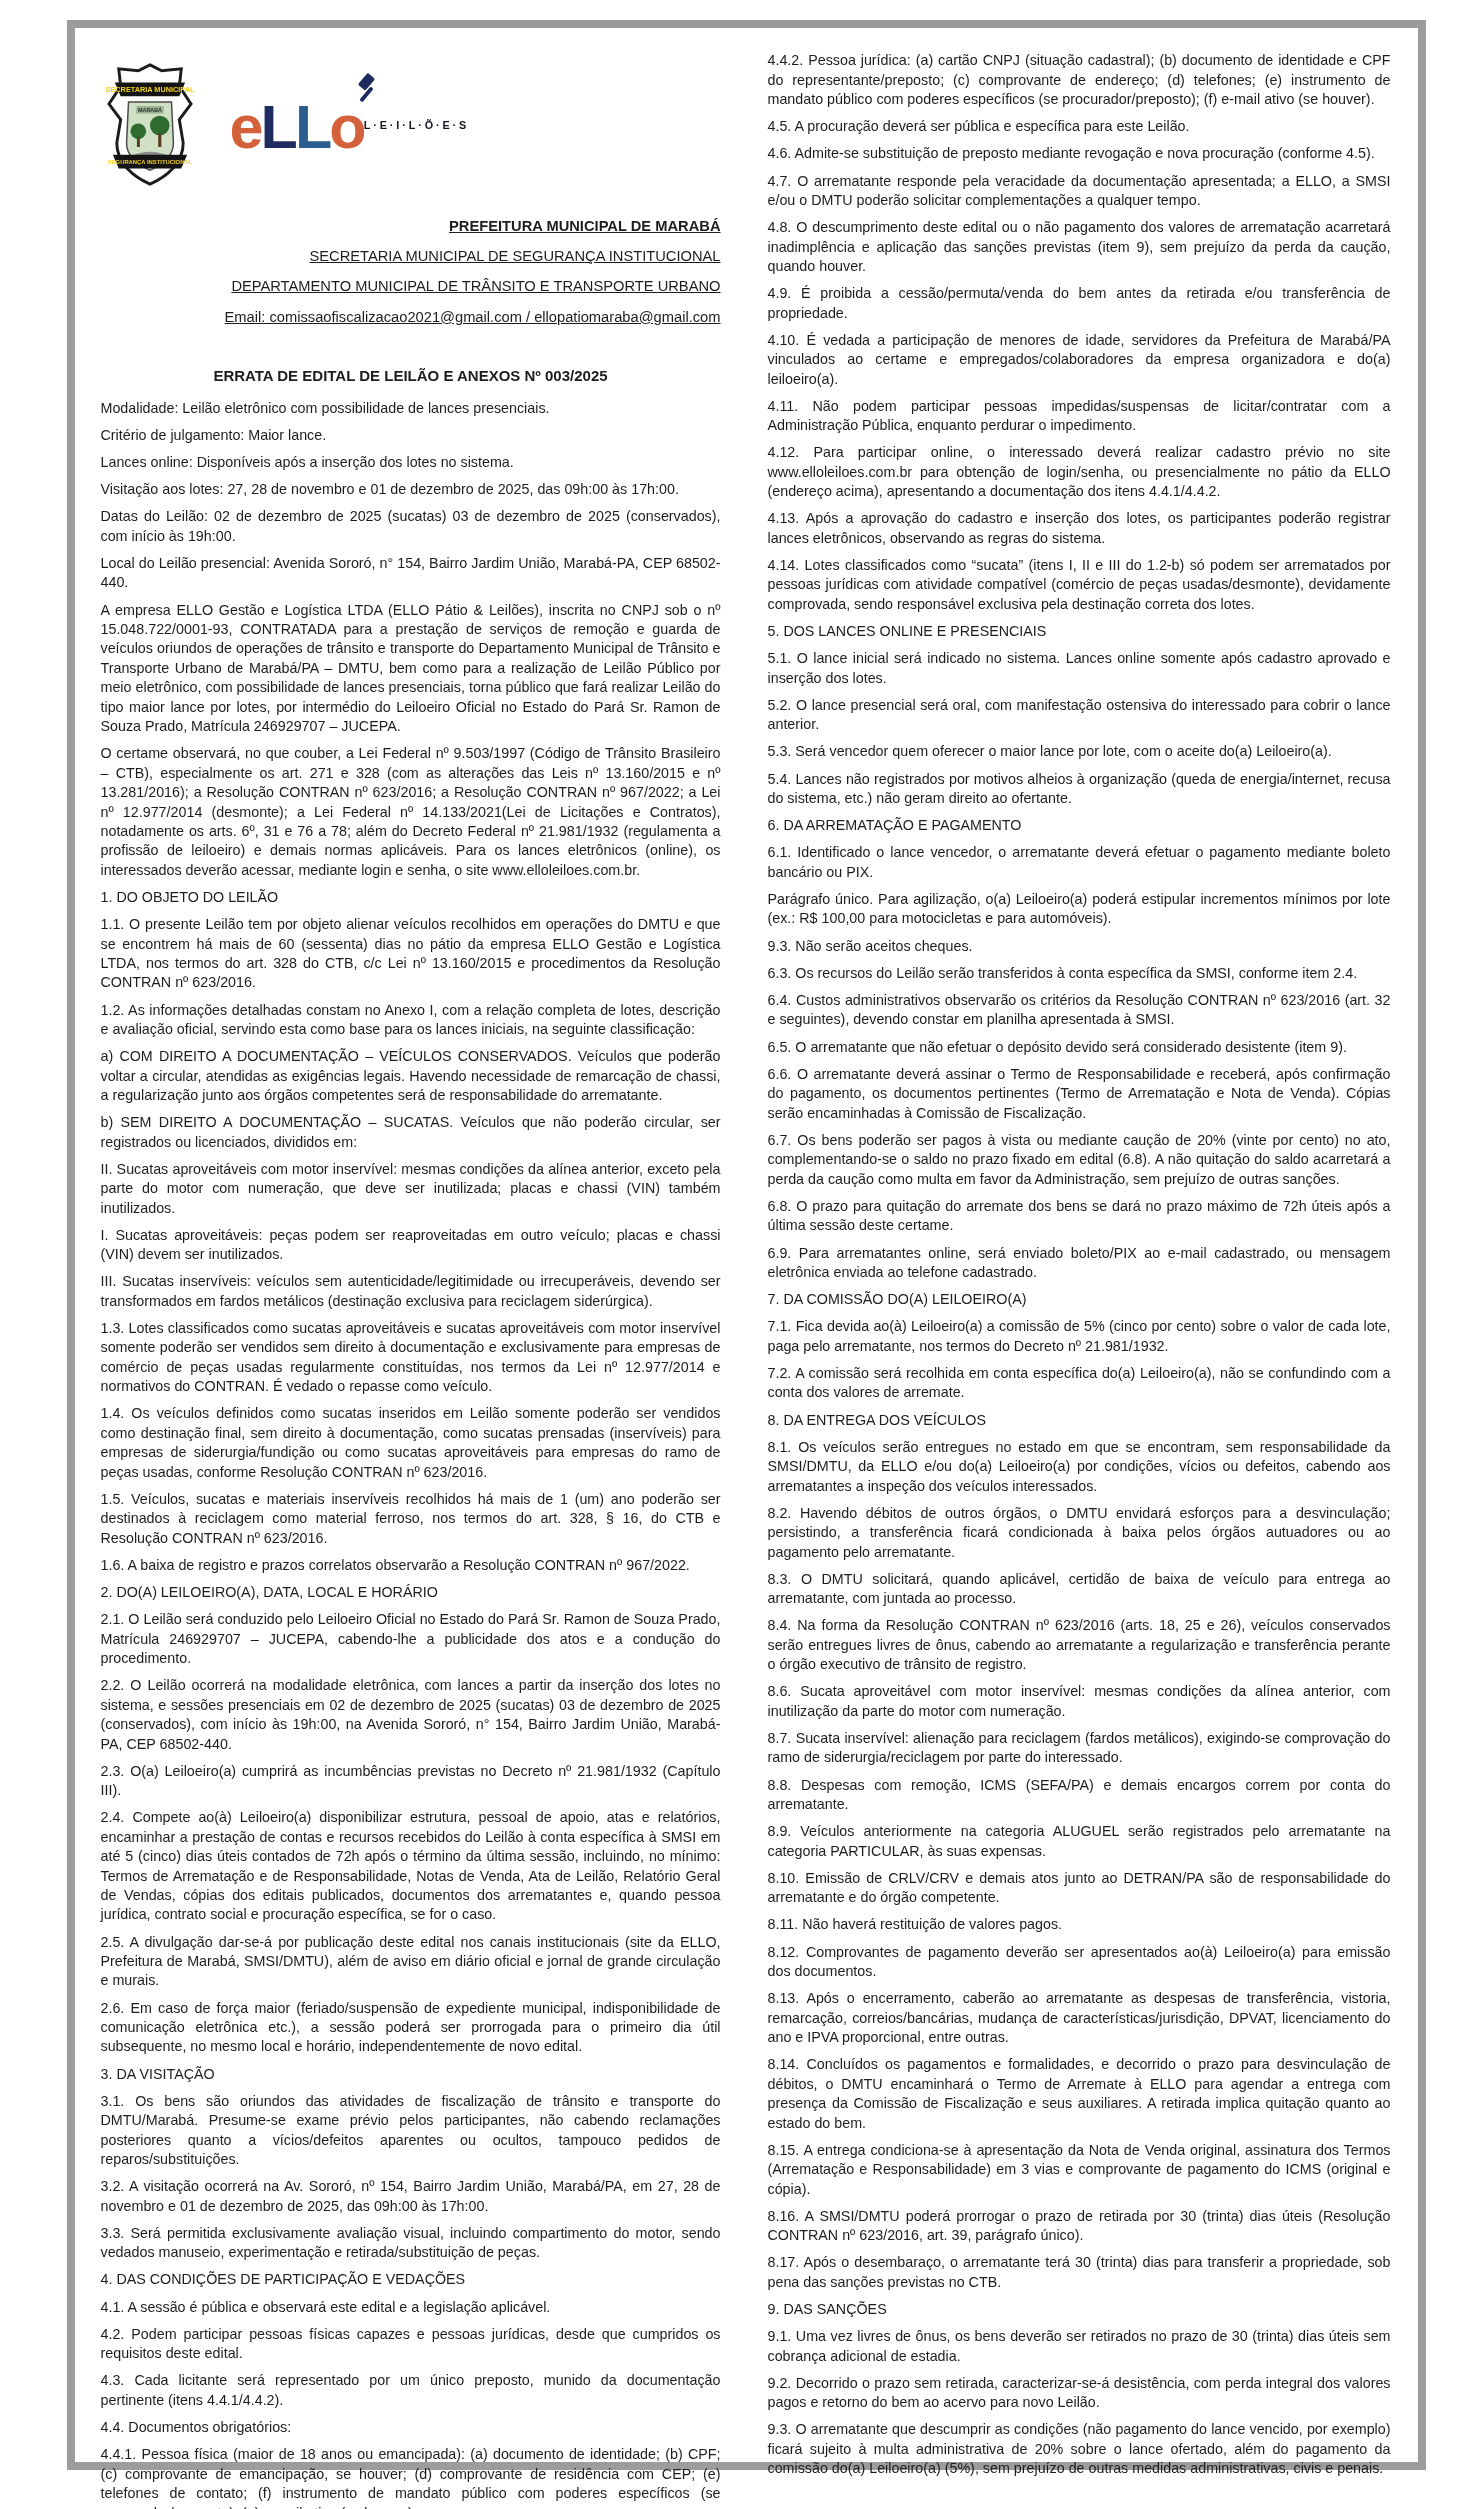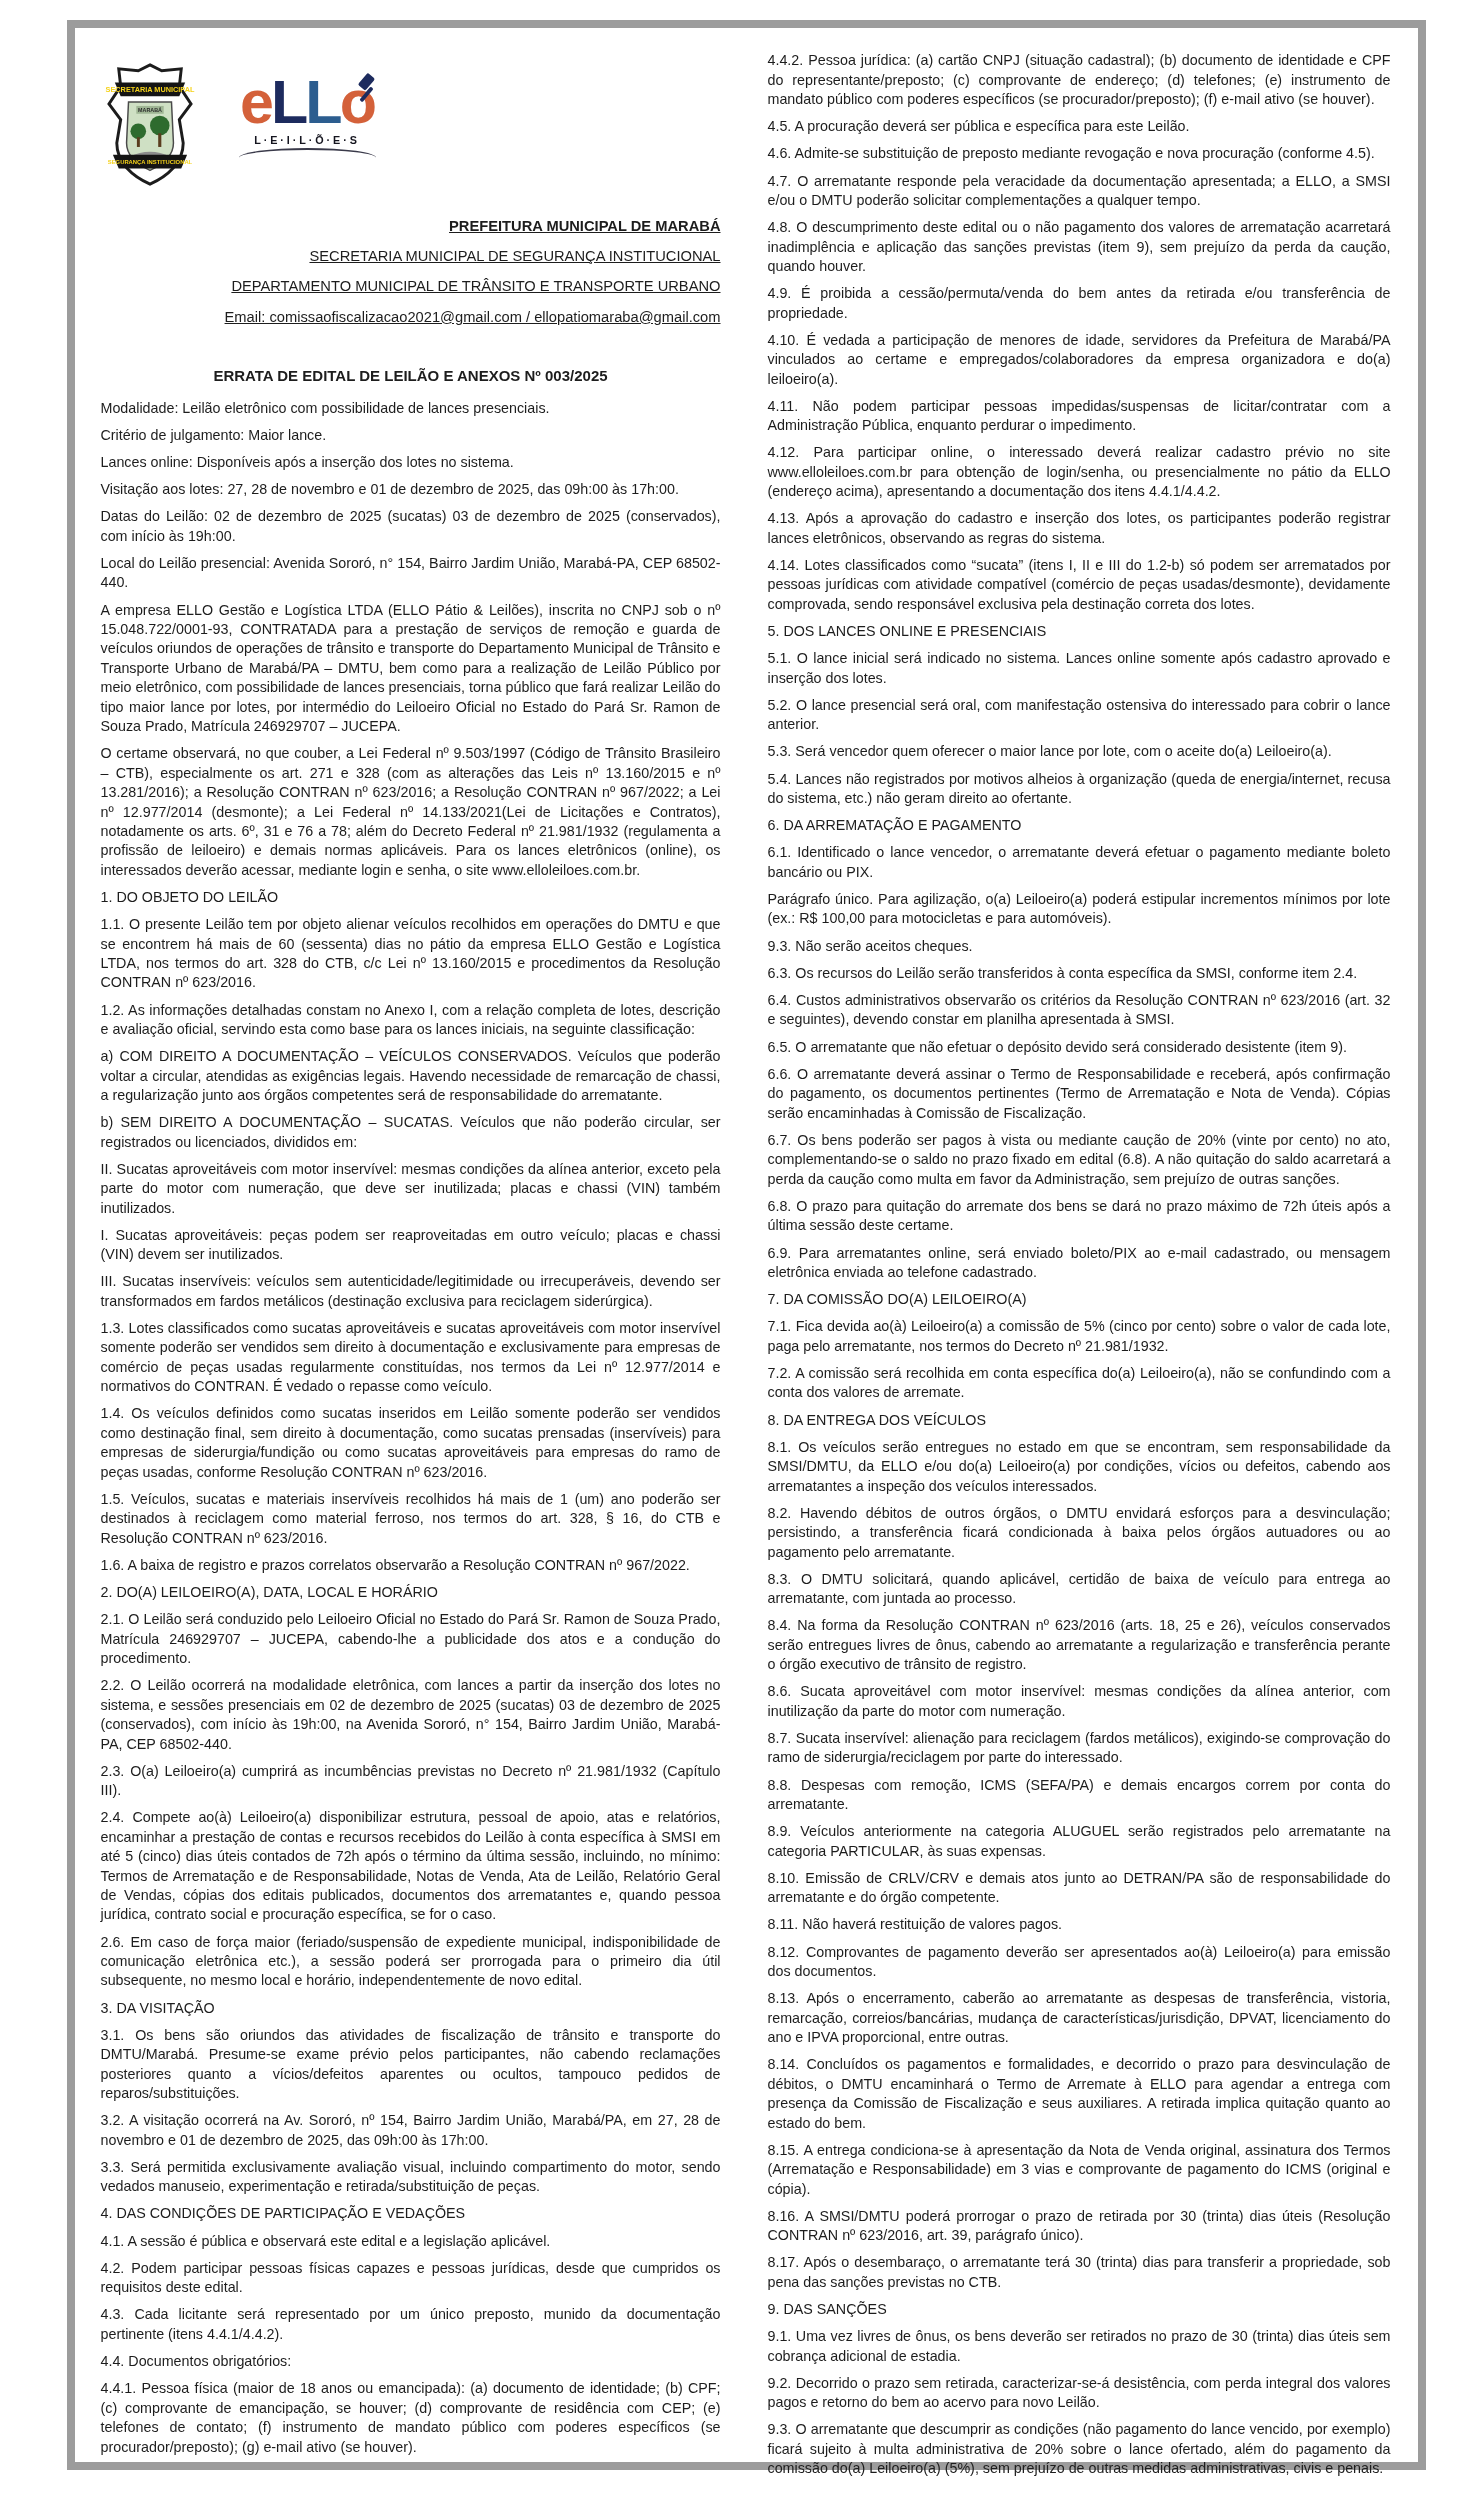--- a/index.html
+++ b/index.html
@@ -21,21 +21,21 @@
   .org.bold{font-weight:bold;}
   .doc-title{text-align:center;font-weight:bold;font-size:15px;line-height:19.6px;margin:39px 0 12.7px;}
   .org-block{margin-top:29px;}
   
   .para,.sect{
     font-size:14.3px;line-height:19.4px;margin:0 0 7.8px;
     text-align:justify;
   }
   .sect{text-align:left;}
   
-  .ello{position:relative;width:155px;height:116px;display:flex;flex-direction:column;align-items:center;}
+  .ello{position:relative;width:155px;height:116px;display:flex;align-items:center;}
   .ello-word{font-weight:bold;font-size:61px;line-height:61px;letter-spacing:-2.9px;margin-top:5.9px;}
   .ello-sub{font-weight:bold;font-size:10.8px;letter-spacing:2.9px;color:#15151f;margin-top:1px;}
   .ello-swoosh{width:137px;height:7.8px;border-top:2.5px solid #3a3a4a;border-radius:50% 50% 0 0/100% 100% 0 0;margin-top:2px;}
   .gavel{position:absolute;right:2px;top:5.9px;}
   .shield-wrap{width:98px;height:127px;}
 </style>
 </head>
 <body>
 
 <div class="frame">
@@ -102,20 +102,21 @@
           <p class="para">III. Sucatas inservíveis: veículos sem autenticidade/legitimidade ou irrecuperáveis, devendo ser transformados em fardos metálicos (destinação exclusiva para reciclagem siderúrgica).</p>
           <p class="para">1.3. Lotes classificados como sucatas aproveitáveis e sucatas aproveitáveis com motor inservível somente poderão ser vendidos sem direito à documentação e exclusivamente para empresas de comércio de peças usadas regularmente constituídas, nos termos da Lei nº 12.977/2014 e normativos do CONTRAN. É vedado o repasse como veículo.</p>
           <p class="para">1.4. Os veículos definidos como sucatas inseridos em Leilão somente poderão ser vendidos como destinação final, sem direito à documentação, como sucatas prensadas (inservíveis) para empresas de siderurgia/fundição ou como sucatas aproveitáveis para empresas do ramo de peças usadas, conforme Resolução CONTRAN nº 623/2016.</p>
           <p class="para">1.5. Veículos, sucatas e materiais inservíveis recolhidos há mais de 1 (um) ano poderão ser destinados à reciclagem como material ferroso, nos termos do art. 328, § 16, do CTB e Resolução CONTRAN nº 623/2016.</p>
           <p class="para">1.6. A baixa de registro e prazos correlatos observarão a Resolução CONTRAN nº 967/2022.</p>
           <p class="sect">2. DO(A) LEILOEIRO(A), DATA, LOCAL E HORÁRIO</p>
           <p class="para">2.1. O Leilão será conduzido pelo Leiloeiro Oficial no Estado do Pará Sr. Ramon de Souza Prado, Matrícula 246929707 – JUCEPA, cabendo-lhe a publicidade dos atos e a condução do procedimento.</p>
           <p class="para">2.2. O Leilão ocorrerá na modalidade eletrônica, com lances a partir da inserção dos lotes no sistema, e sessões presenciais em 02 de dezembro de 2025 (sucatas) 03 de dezembro de 2025 (conservados), com início às 19h:00, na Avenida Sororó, n° 154, Bairro Jardim União, Marabá-PA, CEP 68502-440.</p>
           <p class="para">2.3. O(a) Leiloeiro(a) cumprirá as incumbências previstas no Decreto nº 21.981/1932 (Capítulo III).</p>
           <p class="para">2.4. Compete ao(à) Leiloeiro(a) disponibilizar estrutura, pessoal de apoio, atas e relatórios, encaminhar a prestação de contas e recursos recebidos do Leilão à conta específica à SMSI em até 5 (cinco) dias úteis contados de 72h após o término da última sessão, incluindo, no mínimo: Termos de Arrematação e de Responsabilidade, Notas de Venda, Ata de Leilão, Relatório Geral de Vendas, cópias dos editais publicados, documentos dos arrematantes e, quando pessoa jurídica, contrato social e procuração específica, se for o caso.</p>
+          <p class="para">2.5. A divulgação dar-se-á por publicação deste edital nos canais institucionais (site da ELLO, Prefeitura de Marabá, SMSI/DMTU), além de aviso em diário oficial e jornal de grande circulação e murais.</p>
           <p class="para">2.6. Em caso de força maior (feriado/suspensão de expediente municipal, indisponibilidade de comunicação eletrônica etc.), a sessão poderá ser prorrogada para o primeiro dia útil subsequente, no mesmo local e horário, independentemente de novo edital.</p>
           <p class="sect">3. DA VISITAÇÃO</p>
           <p class="para">3.1. Os bens são oriundos das atividades de fiscalização de trânsito e transporte do DMTU/Marabá. Presume-se exame prévio pelos participantes, não cabendo reclamações posteriores quanto a vícios/defeitos aparentes ou ocultos, tampouco pedidos de reparos/substituições.</p>
           <p class="para">3.2. A visitação ocorrerá na Av. Sororó, nº 154, Bairro Jardim União, Marabá/PA, em 27, 28 de novembro e 01 de dezembro de 2025, das 09h:00 às 17h:00.</p>
           <p class="para">3.3. Será permitida exclusivamente avaliação visual, incluindo compartimento do motor, sendo vedados manuseio, experimentação e retirada/substituição de peças.</p>
           <p class="sect">4. DAS CONDIÇÕES DE PARTICIPAÇÃO E VEDAÇÕES</p>
           <p class="para">4.1. A sessão é pública e observará este edital e a legislação aplicável.</p>
           <p class="para">4.2. Podem participar pessoas físicas capazes e pessoas jurídicas, desde que cumpridos os requisitos deste edital.</p>
           <p class="para">4.3. Cada licitante será representado por um único preposto, munido da documentação pertinente (itens 4.4.1/4.4.2).</p>
           <p class="para">4.4. Documentos obrigatórios:</p>

